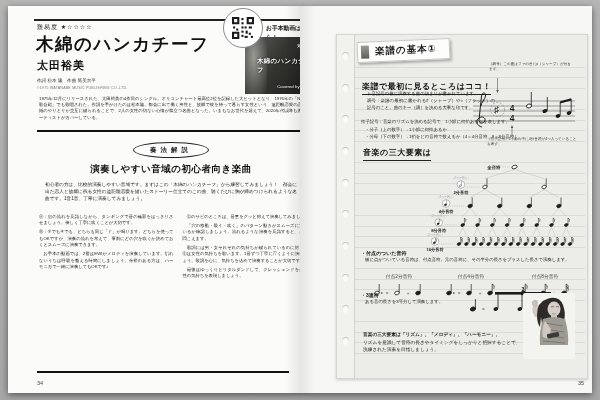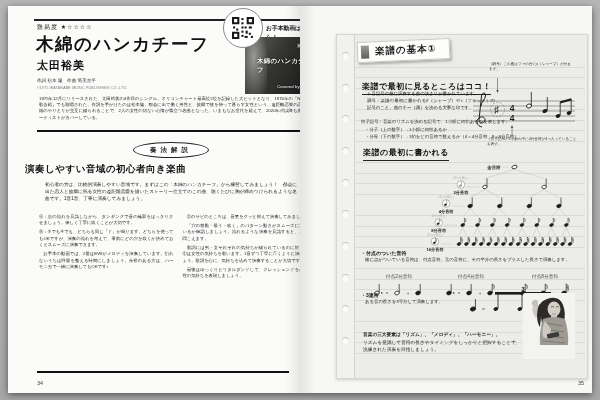--- a/index.html
+++ b/index.html
@@ -31,21 +31,21 @@
   .th-figure{position:absolute;left:0;top:0;width:22px;height:57px;
              background:radial-gradient(ellipse at 40% 35%,#9a9a95 0%,#5c5c58 55%,#2c2c2a 100%);}
   .th-artist{position:absolute;right:4px;top:6px;font-size:4px;color:#eee;font-weight:bold;}
   .th-title{position:absolute;left:12px;top:20px;width:58px;font-size:6.4px;font-weight:bold;color:#fff;
             text-shadow:0 0 2px #000;letter-spacing:.4px;}
   .th-cov{position:absolute;right:3px;bottom:5px;font-size:4.4px;color:#fff;text-shadow:0 0 2px #000;}
   .pl-intro{left:14px;top:90px;width:276px;font-size:4.3px;line-height:1.45;text-align:justify;color:#222;}
   .pl-midrule{left:12px;top:124px;width:284px;height:2px;background:#111;}
   .badge{top:136px;left:50%;transform:translateX(-50%);border:1px solid #222;border-radius:50%;
          padding:2.5px 16px;font-size:6.5px;letter-spacing:4px;font-weight:bold;background:#fff;white-space:nowrap;}
-  .pl-heading{top:157px;left:0;width:100%;text-align:left;font-size:9.5px;font-weight:bold;
+  .pl-heading{top:157px;left:0;width:100%;text-align:center;font-size:9.5px;font-weight:bold;
               letter-spacing:.5px;color:#111;}
   .pl-lead{left:20px;top:176px;width:252px;font-size:4.7px;line-height:1.45;text-align:justify;}
   .cols{left:14px;top:208px;width:278px;display:flex;gap:9px;}
   .col{flex:1;}
   .col p{margin:0 0 2.5px 0;font-size:4.3px;line-height:1.5;text-align:justify;}
   .pl-botrule{left:12px;top:365px;width:252px;height:1.8px;background:#111;}
   .pagenum{font-size:5.5px;color:#444;}
   .pn-left{left:12px;top:374px;}
   .pn-right{left:278px;top:374px;}
 
@@ -212,21 +212,21 @@
         <ellipse cx="82" cy="46" rx="2.6" ry="1.9" transform="rotate(-20 82 46)" fill="#1c1c1c"></ellipse>
         <line x1="84.3" y1="45.5" x2="84.3" y2="32" stroke="#1c1c1c" stroke-width="0.8"></line>
         <ellipse cx="95" cy="51" rx="2.4" ry="1.8" transform="rotate(-20 95 51)" fill="#1c1c1c"></ellipse>
         <ellipse cx="106" cy="48" rx="2.4" ry="1.8" transform="rotate(-20 106 48)" fill="#1c1c1c"></ellipse>
         <line x1="97.2" y1="50.5" x2="97.2" y2="37" stroke="#1c1c1c" stroke-width="0.8"></line>
         <line x1="108.2" y1="47.5" x2="108.2" y2="34" stroke="#1c1c1c" stroke-width="0.8"></line>
         <polygon points="97.2,36.3 108.2,33.3 108.2,35.6 97.2,38.6" fill="#1c1c1c"></polygon>
       </svg>
       <div class="abs ann ann-bottom">（拍子記号）1小節の中に4分音符が4つ入っていることを表す。</div>
 
-      <div class="abs nb-h h2">楽譜の最初に書かれる</div>
+      <div class="abs nb-h h2">音楽の三大要素は</div>
       <svg class="abs tree-svg" id="treeSvg" viewBox="0 0 226 94">
           <line x1="159.5" y1="8.5" x2="129.9" y2="17.5" stroke="#b8b8b3" stroke-width="0.45"></line>
           <line x1="159.5" y1="8.5" x2="189.10000000000002" y2="17.5" stroke="#b8b8b3" stroke-width="0.45"></line>
           <line x1="129.9" y1="28.5" x2="115.1" y2="36.5" stroke="#b8b8b3" stroke-width="0.45"></line>
           <line x1="129.9" y1="28.5" x2="144.7" y2="36.5" stroke="#b8b8b3" stroke-width="0.45"></line>
           <line x1="189.10000000000002" y1="28.5" x2="174.3" y2="36.5" stroke="#b8b8b3" stroke-width="0.45"></line>
           <line x1="189.10000000000002" y1="28.5" x2="203.9" y2="36.5" stroke="#b8b8b3" stroke-width="0.45"></line>
           <line x1="115.1" y1="47.5" x2="107.7" y2="55.5" stroke="#b8b8b3" stroke-width="0.45"></line>
           <line x1="115.1" y1="47.5" x2="122.5" y2="55.5" stroke="#b8b8b3" stroke-width="0.45"></line>
           <line x1="144.7" y1="47.5" x2="137.3" y2="55.5" stroke="#b8b8b3" stroke-width="0.45"></line>

